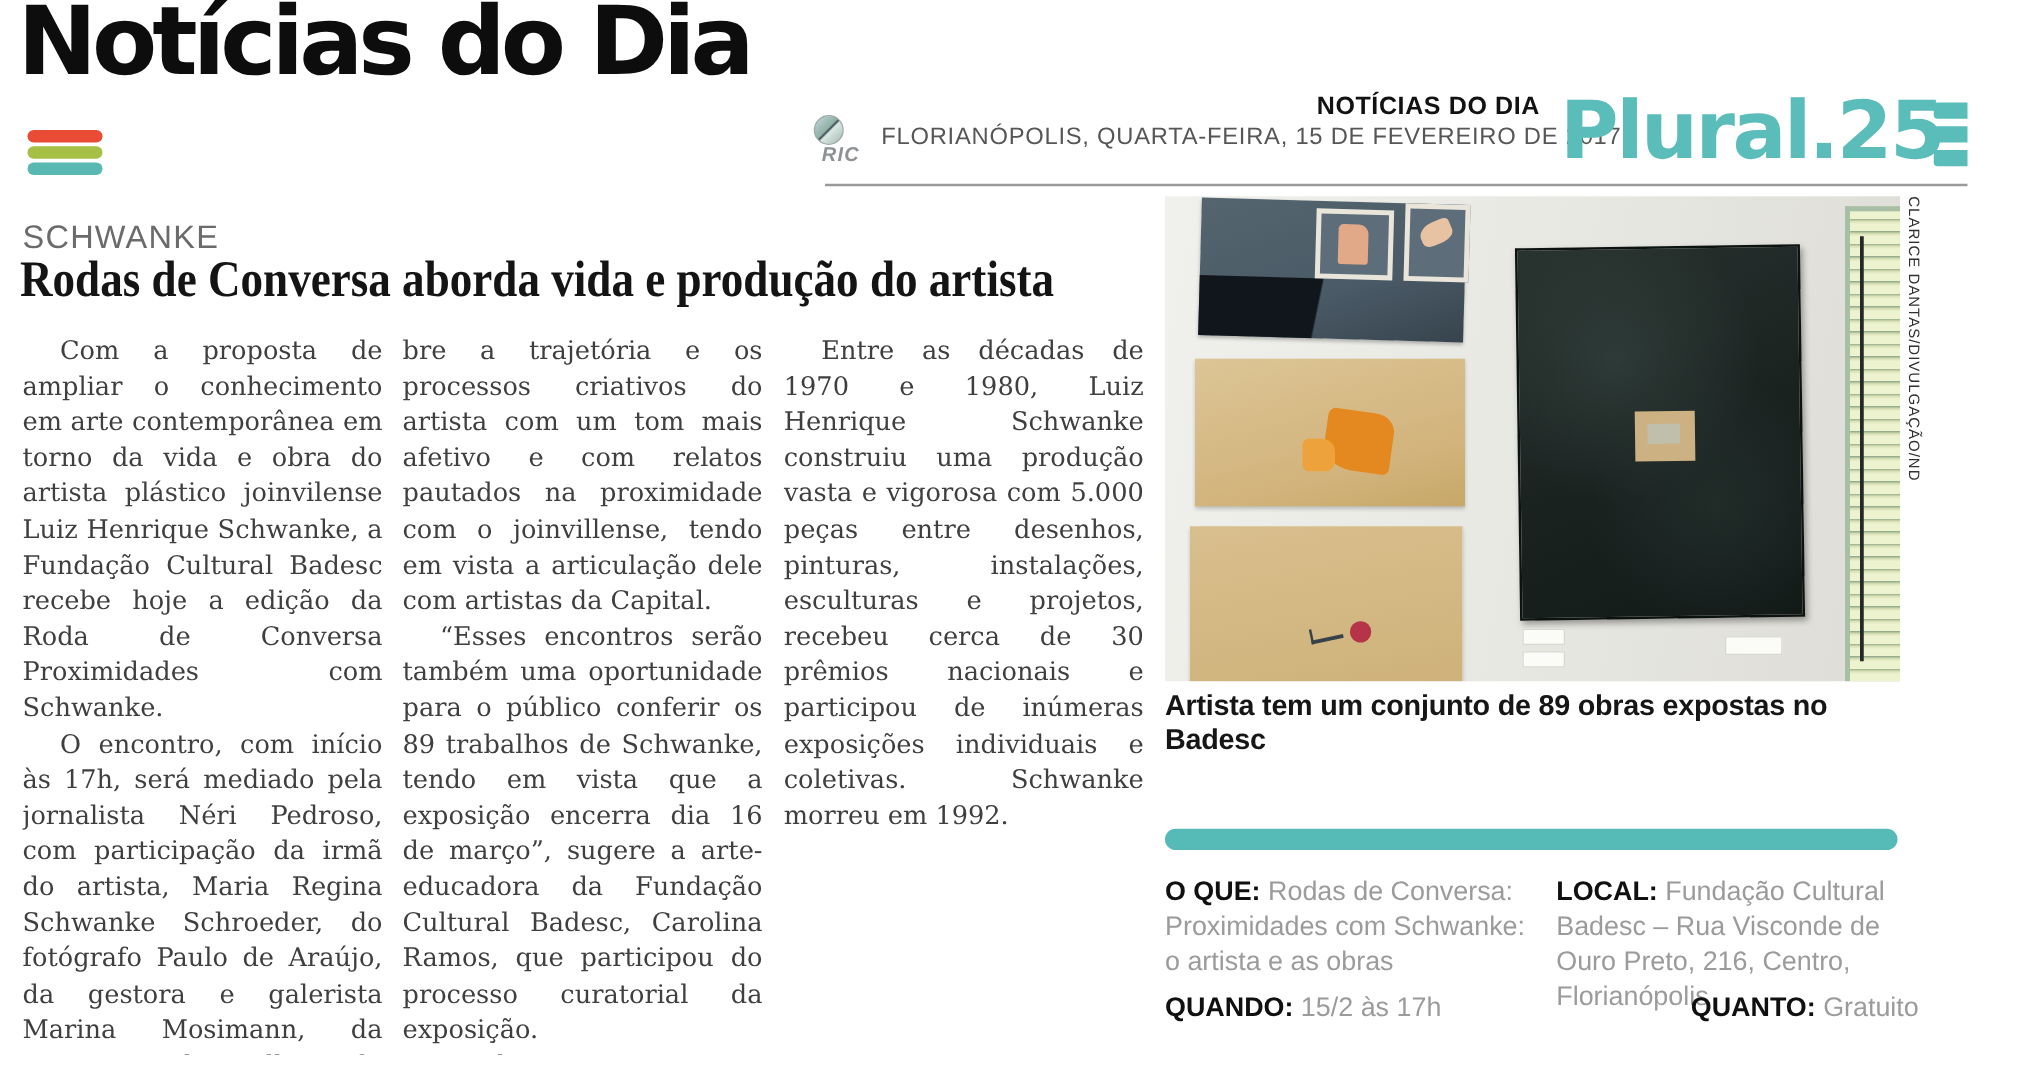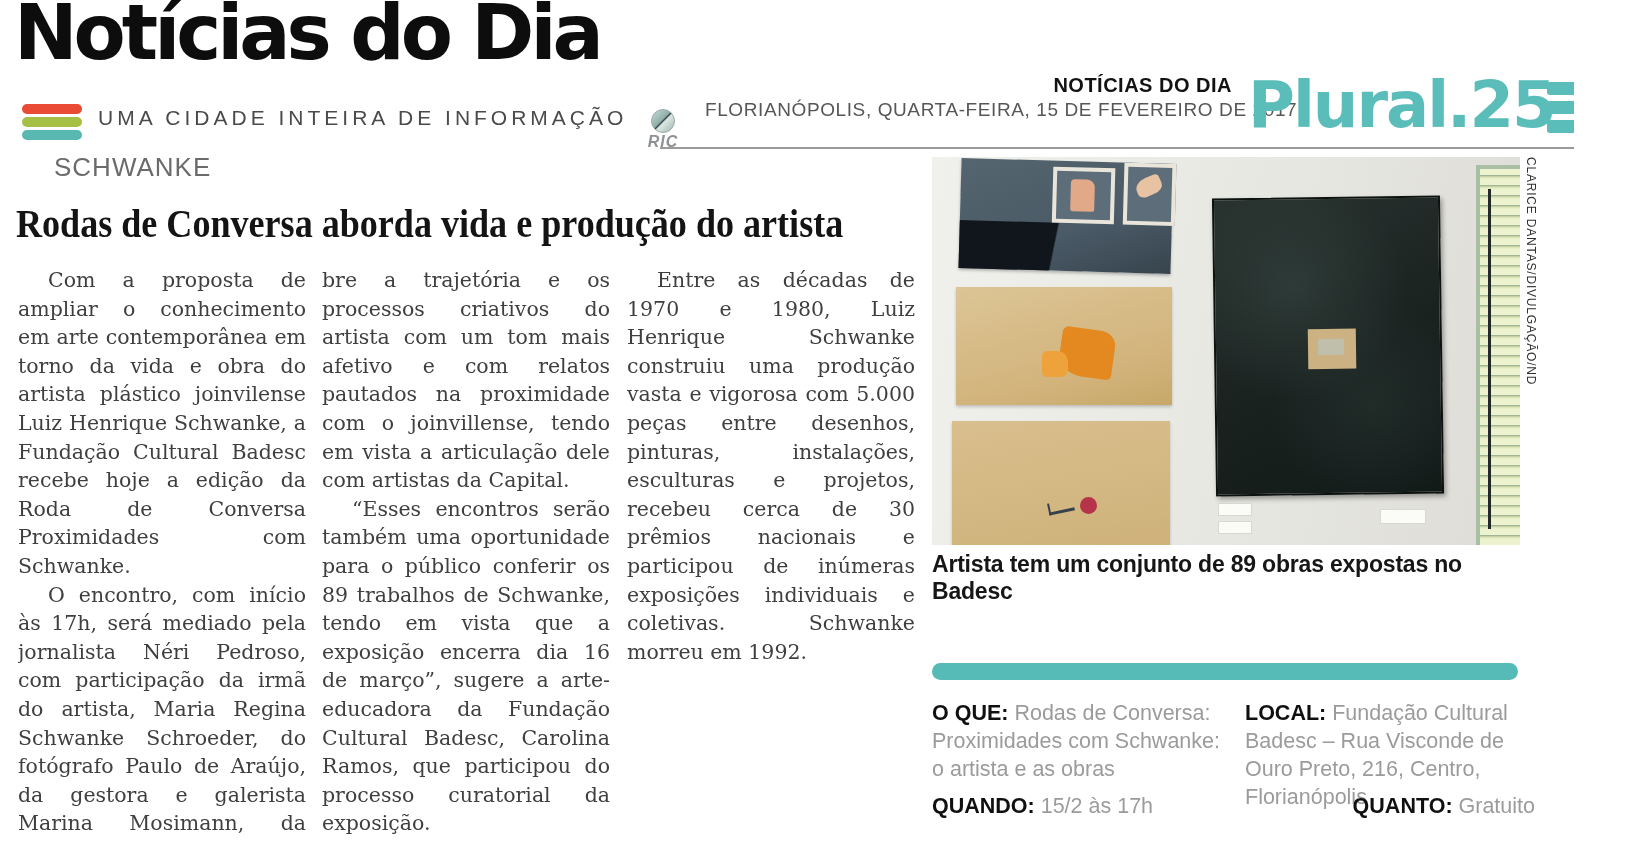--- a/index.html
+++ b/index.html
@@ -18,21 +18,21 @@
   }
   .logo-bars { position:absolute; left:22px; top:104px; }
   .logo-bar { width:60px; height:10px; border-radius:5px; margin-bottom:3px; }
   .bar-red   { background:#ea4b35; }
   .bar-green { background:#a6c046; }
   .bar-teal  { background:#59b8b2; }
   .tagline {
     position:absolute; left:98px; top:106px;
     font-size:21px; letter-spacing:4px; color:#4a4a4a; white-space:nowrap;
   }
-  .ric-logo { position:absolute; left:638px; top:109px; width:50px; text-align:center; }
+  .ric-logo { position:absolute; left:638px; top:92px; width:50px; text-align:right; }
   .ric-globe {
     width:24px; height:24px; border-radius:50%; margin:0 auto;
     background:linear-gradient(135deg,#c8d8e2 0%,#8fb0a4 45%,#3d4a52 50%,#dce8e4 55%,#9fb8ae 100%);
     border:1px solid #9aa8a8;
   }
   .ric-text { font-weight:bold; font-size:16px; color:#8e9294; letter-spacing:1px; font-style:italic; }
   .masthead-right {
     position:absolute; left:705px; top:74px; width:527px; text-align:right;
   }
   .masthead-pub { font-weight:bold; font-size:20px; color:#121212; letter-spacing:0.5px; }
@@ -41,22 +41,22 @@
     position:absolute; left:1248px; top:68px;
     font-family:"DejaVu Sans", sans-serif;
     font-weight:bold; font-size:64px; letter-spacing:-2px; color:#5abdb9; white-space:nowrap;
   }
   .menu-icon { position:absolute; left:1547px; top:82px; width:65px; }
   .menu-icon .m-bar { height:13px; border-radius:3px; background:#5abdb9; margin-bottom:6px; }
   .head-rule { position:absolute; left:660px; top:147px; width:950px; height:2px; background:#9a9a9a; }
 
   
   .kicker {
-    position:absolute; left:18px; top:152px;
-    font-size:26px; color:#6b6b6b; letter-spacing:1px;margin-left:36px;
+    position:absolute; left:18px; top:174px;
+    font-size:26px; color:#6b6b6b; letter-spacing:1px;
   }
   .headline {
     position:absolute; left:16px; top:199px; white-space:nowrap;
     font-family:"Liberation Serif", serif; font-weight:bold;
     font-size:41px; color:#141414;
     transform:scaleX(0.88); transform-origin:left center;
   }
   .col {
     position:absolute; top:266px; width:288px; height:578px; overflow:hidden;
     font-family:"DejaVu Serif", serif; font-size:20.5px; line-height:28.6px;
@@ -153,21 +153,20 @@
 <body>
 
 <div id="page">
 
   <div class="logo-title">Notícias do Dia</div>
   <div class="logo-bars">
     <div class="logo-bar bar-red"></div>
     <div class="logo-bar bar-green"></div>
     <div class="logo-bar bar-teal"></div>
   </div>
-  <div class="tagline">UMA CIDADE INTEIRA DE INFORMAÇÃO</div>
 
   <div class="ric-logo">
     <div class="ric-globe"></div>
     <div class="ric-text">RIC</div>
   </div>
 
   <div class="masthead-right">
     <div class="masthead-pub">NOTÍCIAS DO DIA</div>
     <div class="masthead-date">FLORIANÓPOLIS, QUARTA-FEIRA, 15 DE FEVEREIRO DE 2017</div>
   </div>

